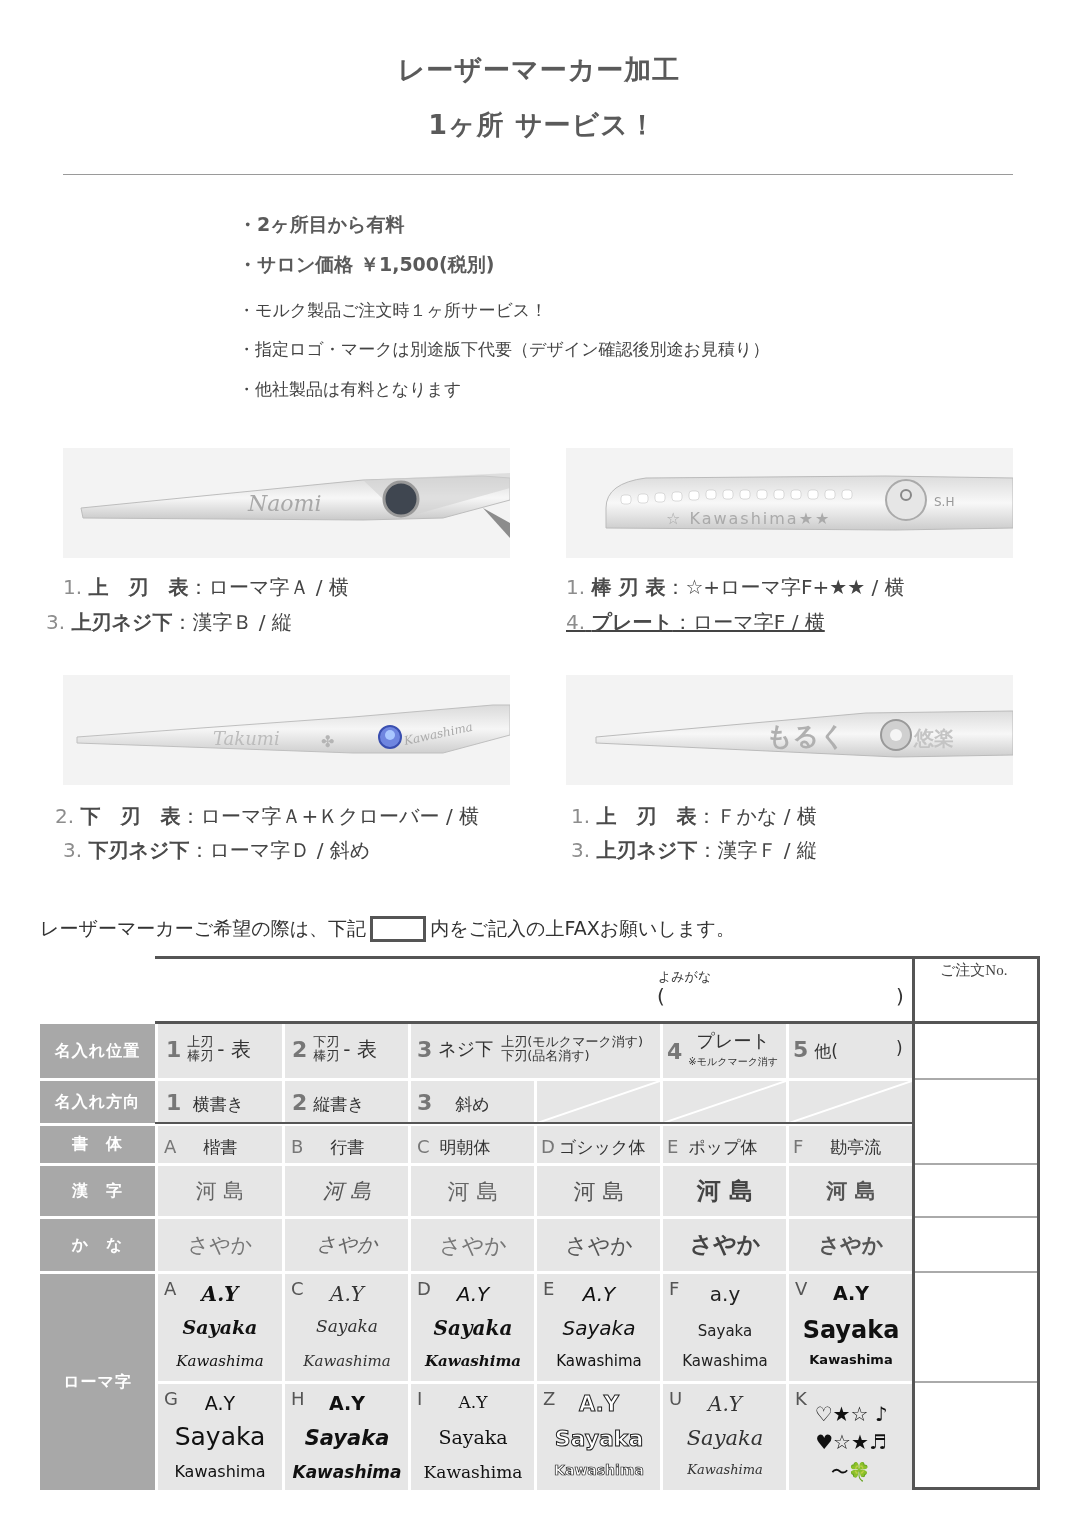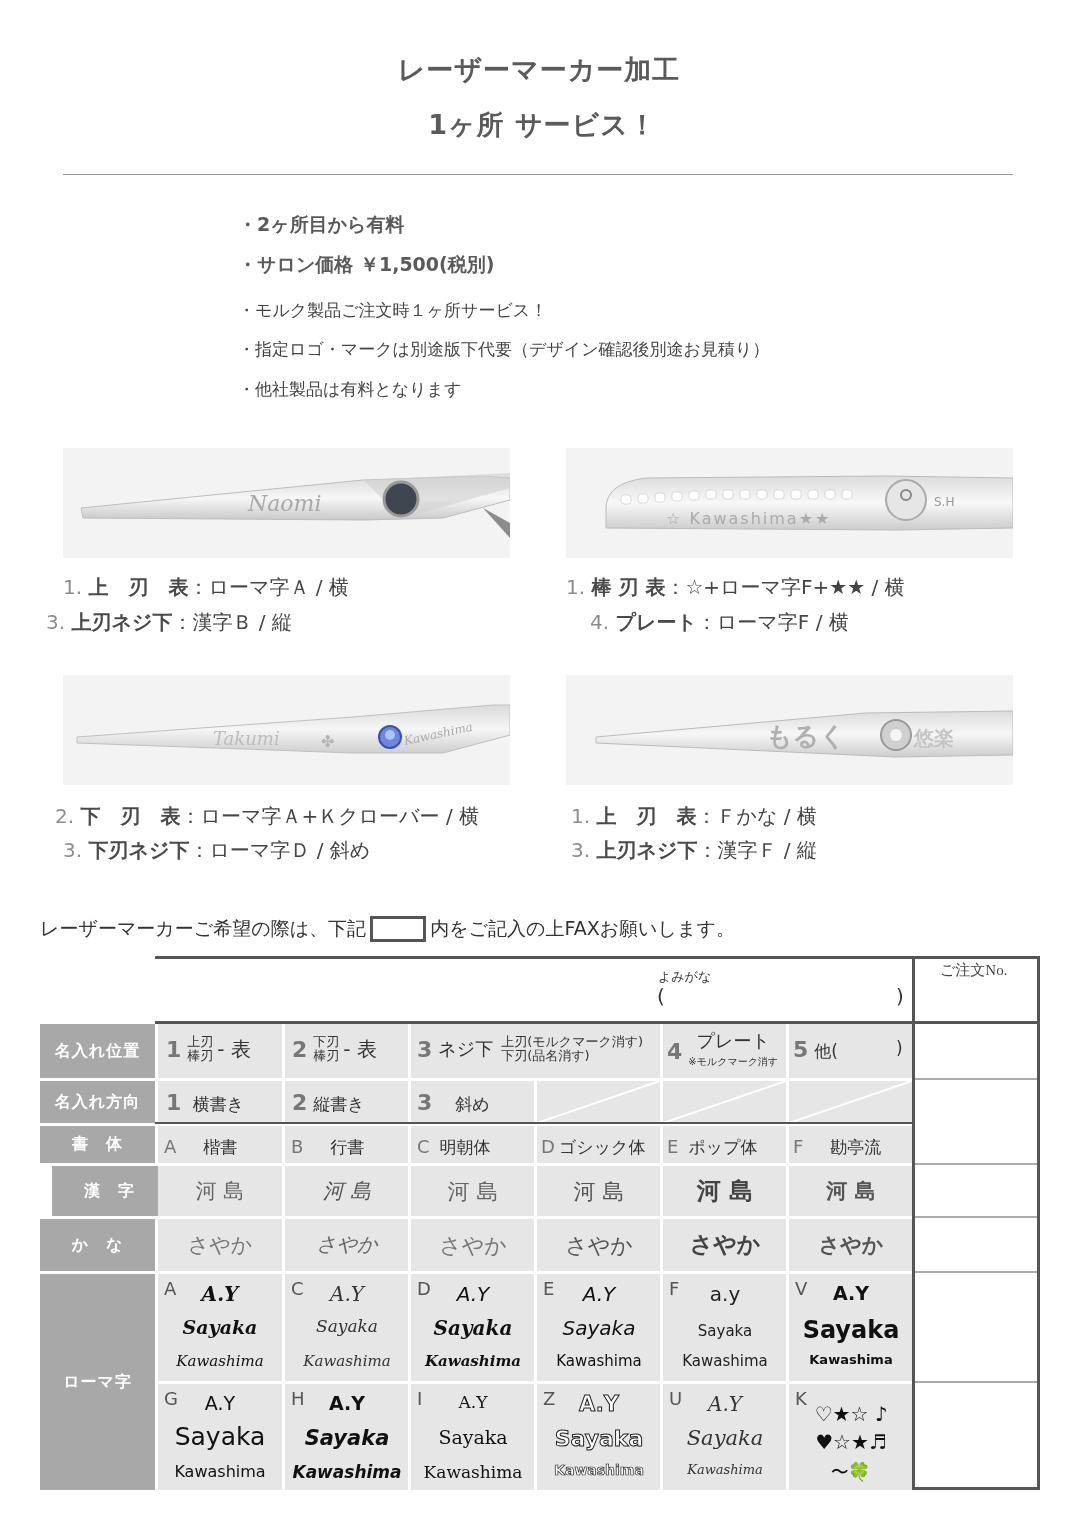--- a/index.html
+++ b/index.html
@@ -146,21 +146,21 @@
 
 <div class="caption" style="left:63px; top:574px;">
   <span class="num">1.</span> <span class="part">上　刃　表</span><span>：ローマ字Ａ / 横</span>
 </div>
 <div class="caption" style="left:46px; top:609px;">
   <span class="num">3.</span> <span class="part">上刃ネジ下</span><span>：漢字Ｂ / 縦</span>
 </div>
 <div class="caption" style="left:566px; top:574px;">
   <span class="num">1.</span> <span class="part">棒 刃 表</span><span>：☆+ローマ字F+★★ / 横</span>
 </div>
-<div class="caption" style="left:590px; top:609px;">
+<div class="caption" style="left:566px; top:609px;text-decoration:underline;">
   <span class="num">4.</span> <span class="part">プレート</span><span>：ローマ字F / 横</span>
 </div>
 <div class="caption" style="left:55px; top:803px;">
   <span class="num">2.</span> <span class="part">下　刃　表</span><span>：ローマ字Ａ+Ｋクローバー / 横</span>
 </div>
 <div class="caption" style="left:63px; top:837px;">
   <span class="num">3.</span> <span class="part">下刃ネジ下</span><span>：ローマ字Ｄ / 斜め</span>
 </div>
 <div class="caption" style="left:571px; top:803px;">
   <span class="num">1.</span> <span class="part">上　刃　表</span><span>：Ｆかな / 横</span>
@@ -250,21 +250,21 @@
   <div class="cell" style="left:623px; top:170px; width:123px; height:37px;"></div>
   <div class="cell" style="left:749px; top:170px; width:123px; height:37px;"></div>
   <div class="ctext" style="left:124px; top:180px;"><span class="ln">A</span>　<span>楷書</span></div>
   <div class="ctext" style="left:251px; top:180px;"><span class="ln">B</span>　<span>行書</span></div>
   <div class="ctext" style="left:377px; top:180px;"><span class="ln">C</span><span>明朝体</span></div>
   <div class="ctext" style="left:501px; top:180px;"><span class="ln" style="margin-right:4px;">D</span><span>ゴシック体</span></div>
   <div class="ctext" style="left:627px; top:180px;"><span class="ln">E</span><span>ポップ体</span></div>
   <div class="ctext" style="left:753px; top:180px;"><span class="ln">F</span>　<span>勘亭流</span></div>
   <div class="right" style="left:875px; top:170px; width:125px; height:37px;"></div>
 
-  <div class="hdr" style="left:12px; top:210px; width:115px; height:50px;">漢　字</div>
+  <div class="hdr" style="left:0; top:210px; width:115px; height:50px;">漢　字</div>
   <div class="cell" style="left:118px; top:210px; width:124px; height:50px;"></div>
   <div class="cell" style="left:245px; top:210px; width:123px; height:50px;"></div>
   <div class="cell" style="left:371px; top:210px; width:123px; height:50px;"></div>
   <div class="cell" style="left:497px; top:210px; width:123px; height:50px;"></div>
   <div class="cell" style="left:623px; top:210px; width:123px; height:50px;"></div>
   <div class="cell" style="left:749px; top:210px; width:123px; height:50px;"></div>
   <div class="sample" style="left:118px; top:221px; font-size:21px; font-family:'DejaVu Serif',serif; color:#666;">河 島</div>
   <div class="sample" style="left:245px; top:221px; font-size:21px; font-family:'DejaVu Serif',serif; color:#555; font-style:italic;">河 島</div>
   <div class="sample" style="left:371px; top:221px; font-size:22px; font-family:'DejaVu Serif',serif; color:#666;">河 島</div>
   <div class="sample" style="left:497px; top:221px; font-size:22px; color:#555;">河 島</div>

